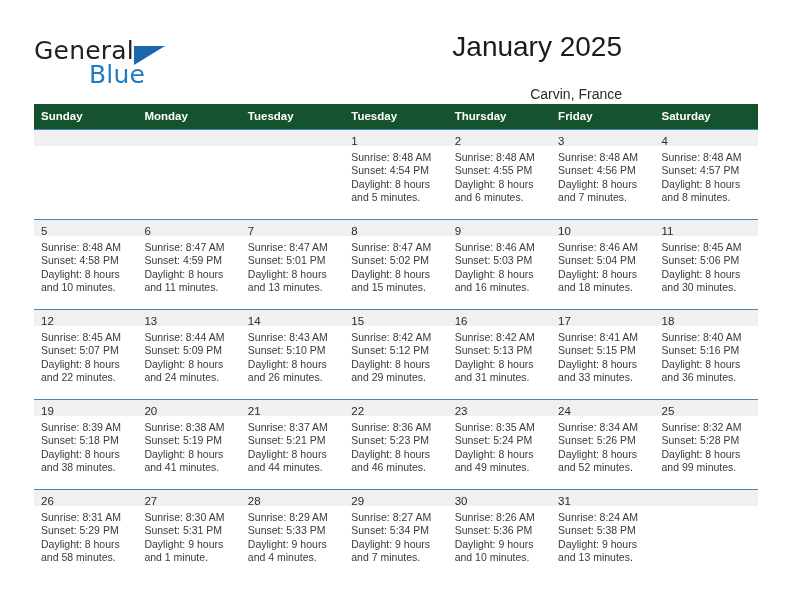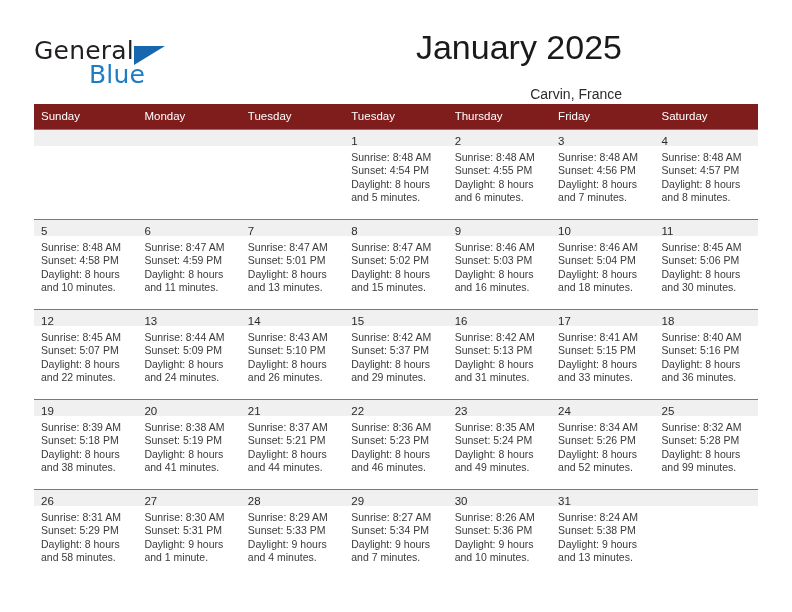--- a/index.html
+++ b/index.html
@@ -66,21 +66,21 @@
     border-bottom: 19px solid transparent;
   }
 
   .title-wrap {
     position: absolute;
     right: 0;
     top: 0;
     text-align: right;
   }
   .cal-title {
-    font-size: 34px;
+    font-size: 28px;
     font-weight: 400;
     color: #1a1a1a;
     line-height: 34px;
     font-family: "Liberation Sans", sans-serif;
     white-space: nowrap;
   }
   .cal-subtitle {
     font-size: 14px;
     font-weight: 400;
     color: #2b2b2b;
@@ -93,24 +93,24 @@
   
   .calendar {
     position: absolute;
     left: 34px;
     top: 104px;
     width: 724px;
     border-collapse: collapse;
     table-layout: fixed;
   }
   .calendar th {
-    background: #7f1d1d;
+    background: #14532d;
     color: #ffffff;
     font-size: 11.5px;
-    font-weight: 400;
+    font-weight: 700;
     text-align: left;
     padding: 5px 0 6px 7px;
     line-height: 14px;
     border: none;
   }
   .calendar td {
     vertical-align: top;
     padding: 0;
     border-top: 1px solid #4a84bd;
     height: 89px;
@@ -316,21 +316,21 @@
               <div class="cell-line">Sunrise: 8:43 AM</div>
               <div class="cell-line">Sunset: 5:10 PM</div>
               <div class="cell-line">Daylight: 8 hours</div>
               <div class="cell-line">and 26 minutes.</div>
             </div>
           </td>
           <td class="">
             <div class="daynum-bar"><span class="daynum">15</span></div>
             <div class="cell-body">
               <div class="cell-line">Sunrise: 8:42 AM</div>
-              <div class="cell-line">Sunset: 5:37 PM</div>
+              <div class="cell-line">Sunset: 5:12 PM</div>
               <div class="cell-line">Daylight: 8 hours</div>
               <div class="cell-line">and 29 minutes.</div>
             </div>
           </td>
           <td class="">
             <div class="daynum-bar"><span class="daynum">16</span></div>
             <div class="cell-body">
               <div class="cell-line">Sunrise: 8:42 AM</div>
               <div class="cell-line">Sunset: 5:13 PM</div>
               <div class="cell-line">Daylight: 8 hours</div>

